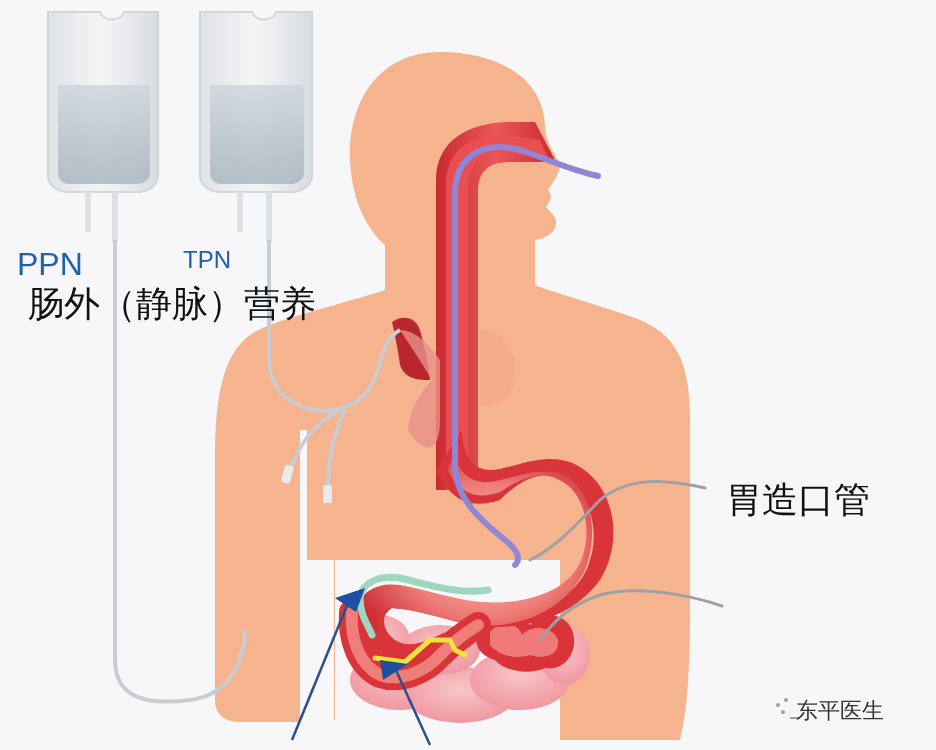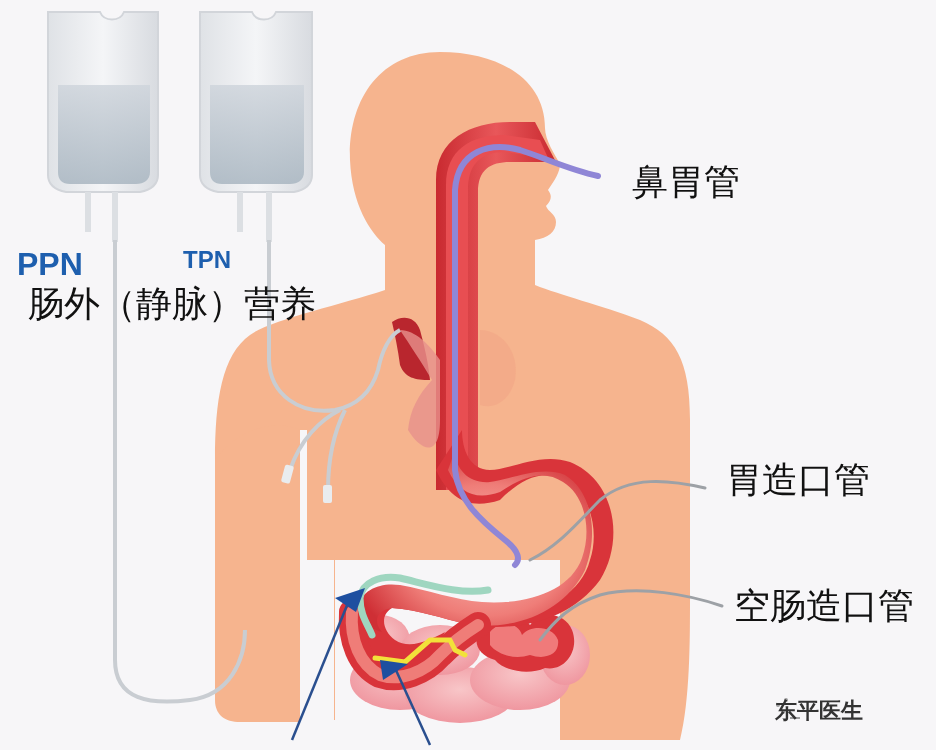--- a/index.html
+++ b/index.html
@@ -1,19 +1,19 @@
 <!DOCTYPE html>
 <html><head>
 <meta charset="utf-8">
 <style>
   html, body { margin: 0; padding: 0; }
   body { width: 936px; height: 750px; background: #f7f6f8; position: relative; overflow: hidden; font-family: "DejaVu Sans", sans-serif; }
   #stage { position: absolute; left: 0; top: 0; width: 936px; height: 750px; }
   .lbl { position: absolute; color: #111; font-family: "DejaVu Sans", sans-serif; white-space: nowrap; }
-  .lbl-blue { position: absolute; color: #1e5fae; font-family: "Liberation Sans", sans-serif; font-weight: bold; white-space: nowrap; text-align: center; }
+  .lbl-blue { position: absolute; color: #1e5fae; font-family: "Liberation Sans", sans-serif; font-weight: normal; white-space: nowrap; text-align: center; }
   .wm { position: absolute; color: #333; font-size: 22px; font-family: "DejaVu Sans", sans-serif; white-space: nowrap; }
 </style>
 </head>
 <body>
 
 <div id="stage">
 <svg width="936" height="750" viewBox="0 0 936 750" xmlns="http://www.w3.org/2000/svg">
   <defs>
     <linearGradient id="bagGrad" x1="0" y1="0" x2="1" y2="0">
       <stop offset="0" stop-color="#dfe2e6"></stop>
@@ -136,17 +136,15 @@
     <circle cx="778" cy="705" r="2" fill="#666"></circle>
     <circle cx="786" cy="700" r="2" fill="#666"></circle>
     <circle cx="783" cy="712" r="2" fill="#666"></circle>
     <path d="M 790 718 L 800 718" stroke="#666" stroke-width="2"></path>
   </g>
 </svg>
 
 <div class="lbl-blue" style="left:17px; top:246px; font-size:32px;">PPN</div>
 <div class="lbl-blue" style="left:183px; top:246px; font-size:24px;">TPN</div>
 <div class="lbl" style="left:28px; top:280px; font-size:36px;">肠外（静脉）营养</div>
-<div class="lbl" style="left:632px; top:158px; font-size:36px;">鼻胃管</div>
-<div class="lbl" style="left:726px; top:456px; font-size:36px;">胃造口管</div>
-<div class="lbl" style="left:734px; top:582px; font-size:36px;">空肠造口管</div>
-<div class="wm" style="left:775px; top:696px;font-weight:bold;">东平医生</div>
+<div class="lbl" style="left:726px; top:476px; font-size:36px;">胃造口管</div>
+<div class="wm" style="left:796px; top:696px;">东平医生</div>
 </div>
 
 </body></html>

